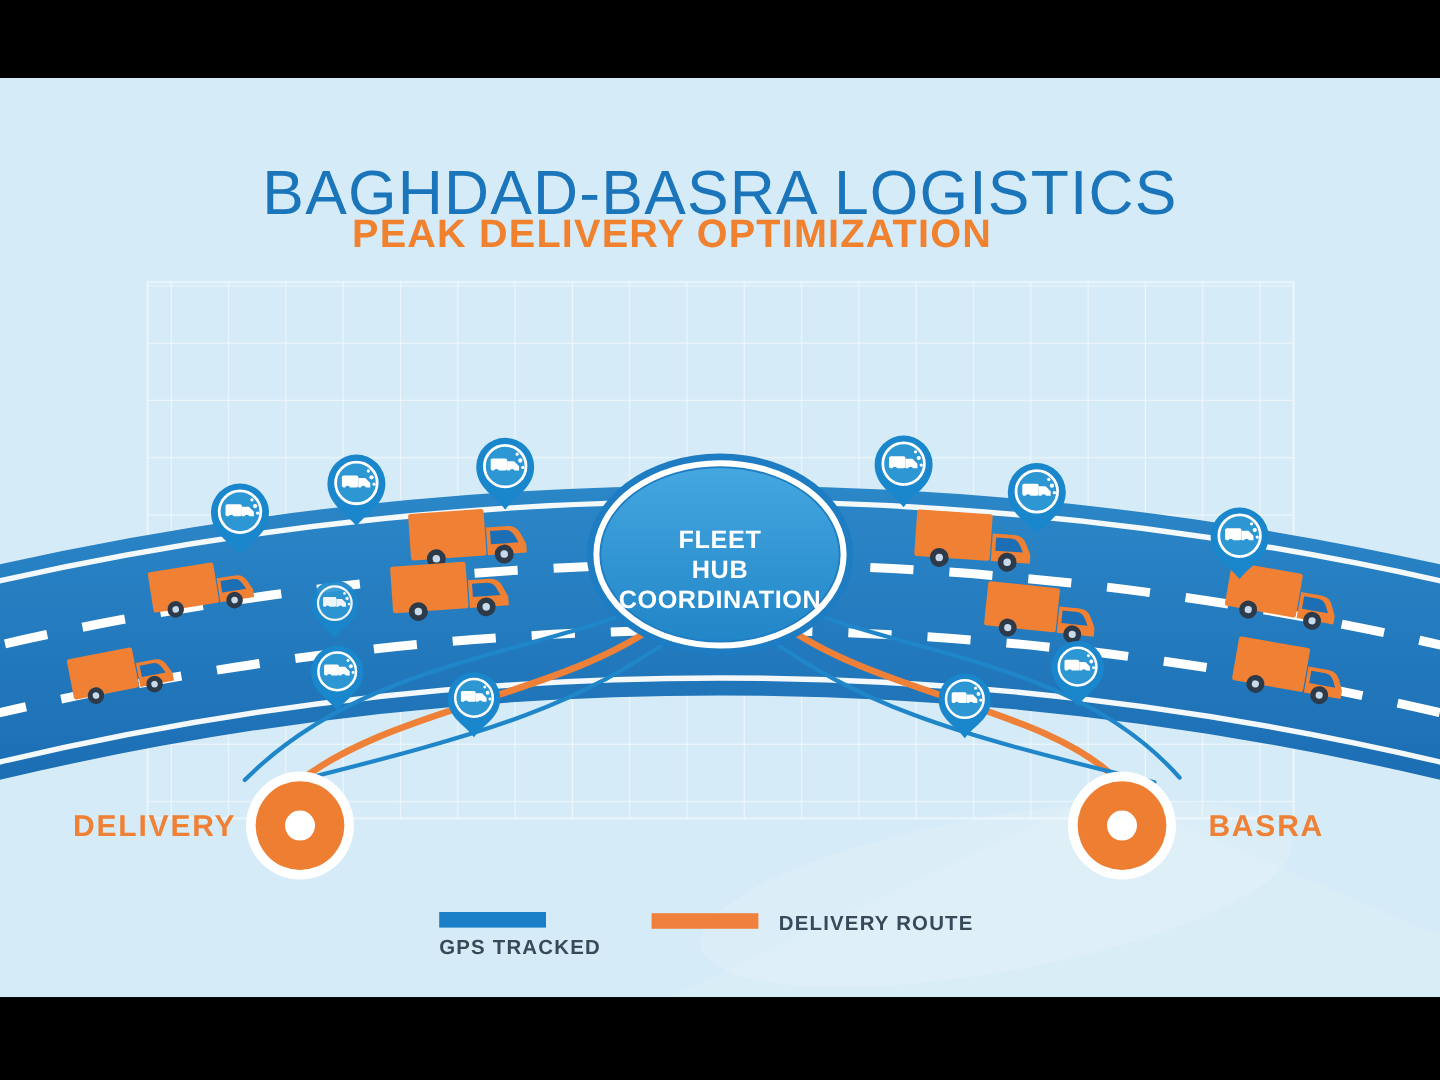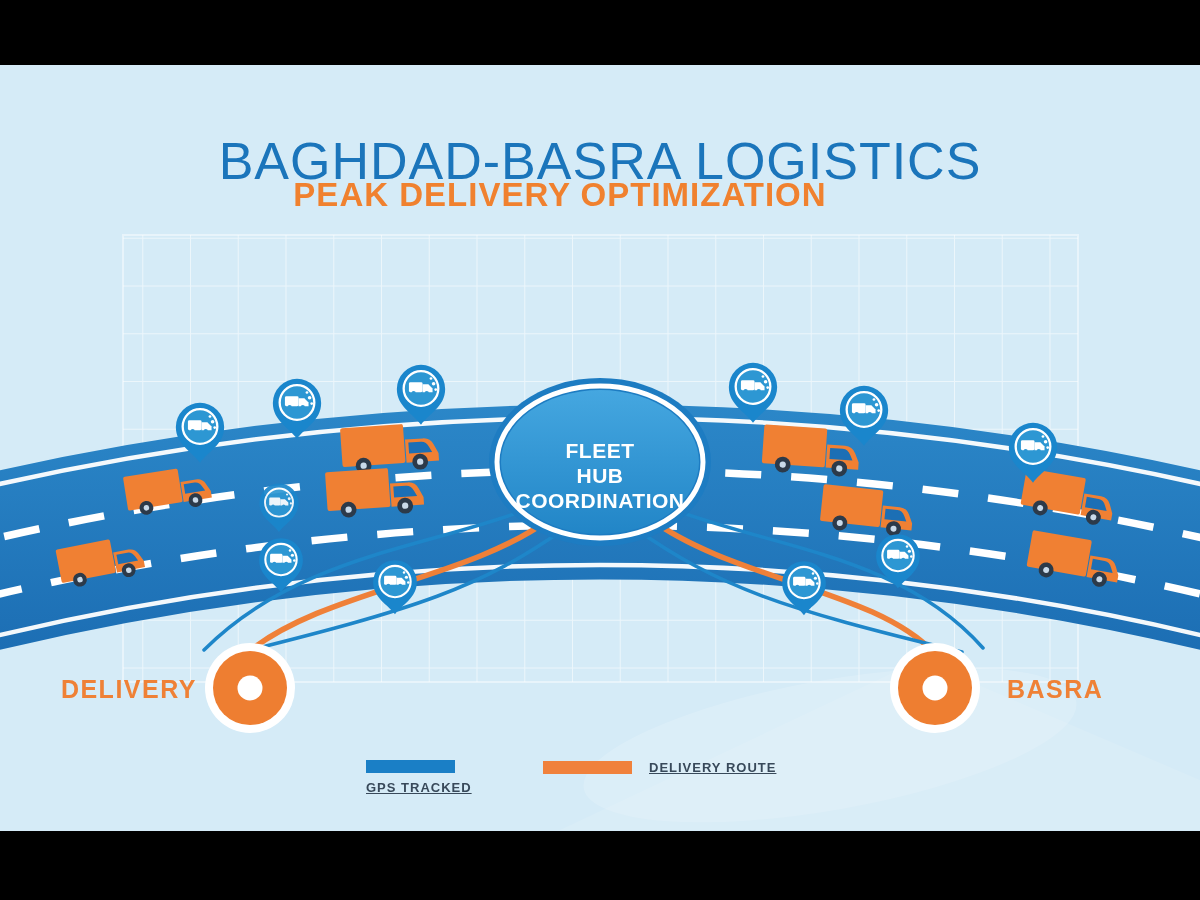--- a/index.html
+++ b/index.html
@@ -16,21 +16,21 @@
   #subtitle{left:0;top:176px;width:1120px;text-align:center;font-size:33px;font-weight:bold;
          color:#f0812f;letter-spacing:1px;}
   #hub-text{left:497px;top:427px;width:206px;text-align:center;color:#ffffff;
          font-size:21px;font-weight:bold;letter-spacing:0.5px;line-height:1.18;margin-top:12px;}
   .city-label{font-size:25px;font-weight:bold;color:#ef8136;letter-spacing:1.5px;}
   #label-baghdad{left:40px;top:675px;width:157px;text-align:right;}
   #label-basra{left:1007px;top:675px;width:250px;text-align:left;}
   .swatch{position:absolute;z-index:3;height:13px;width:89px;}
   #swatch-gps{left:366px;top:760px;background:#1a7fc6;}
   #swatch-route{left:543px;top:761px;background:#f0813c;}
-  .legend-label{font-size:13px;font-weight:bold;color:#38495a;letter-spacing:1px;text-decoration:underline;}
+  .legend-label{font-size:17px;font-weight:bold;color:#38495a;letter-spacing:1px;}
   #legend-gps-label{left:366px;top:780px;}
   #legend-route-label{left:649px;top:760px;}
 </style>
 </head>
 <body>
 
 <div id="stage">
   <div id="canvas"></div>
 
   <svg id="scene" width="1200" height="900" viewBox="0 0 1200 900">

